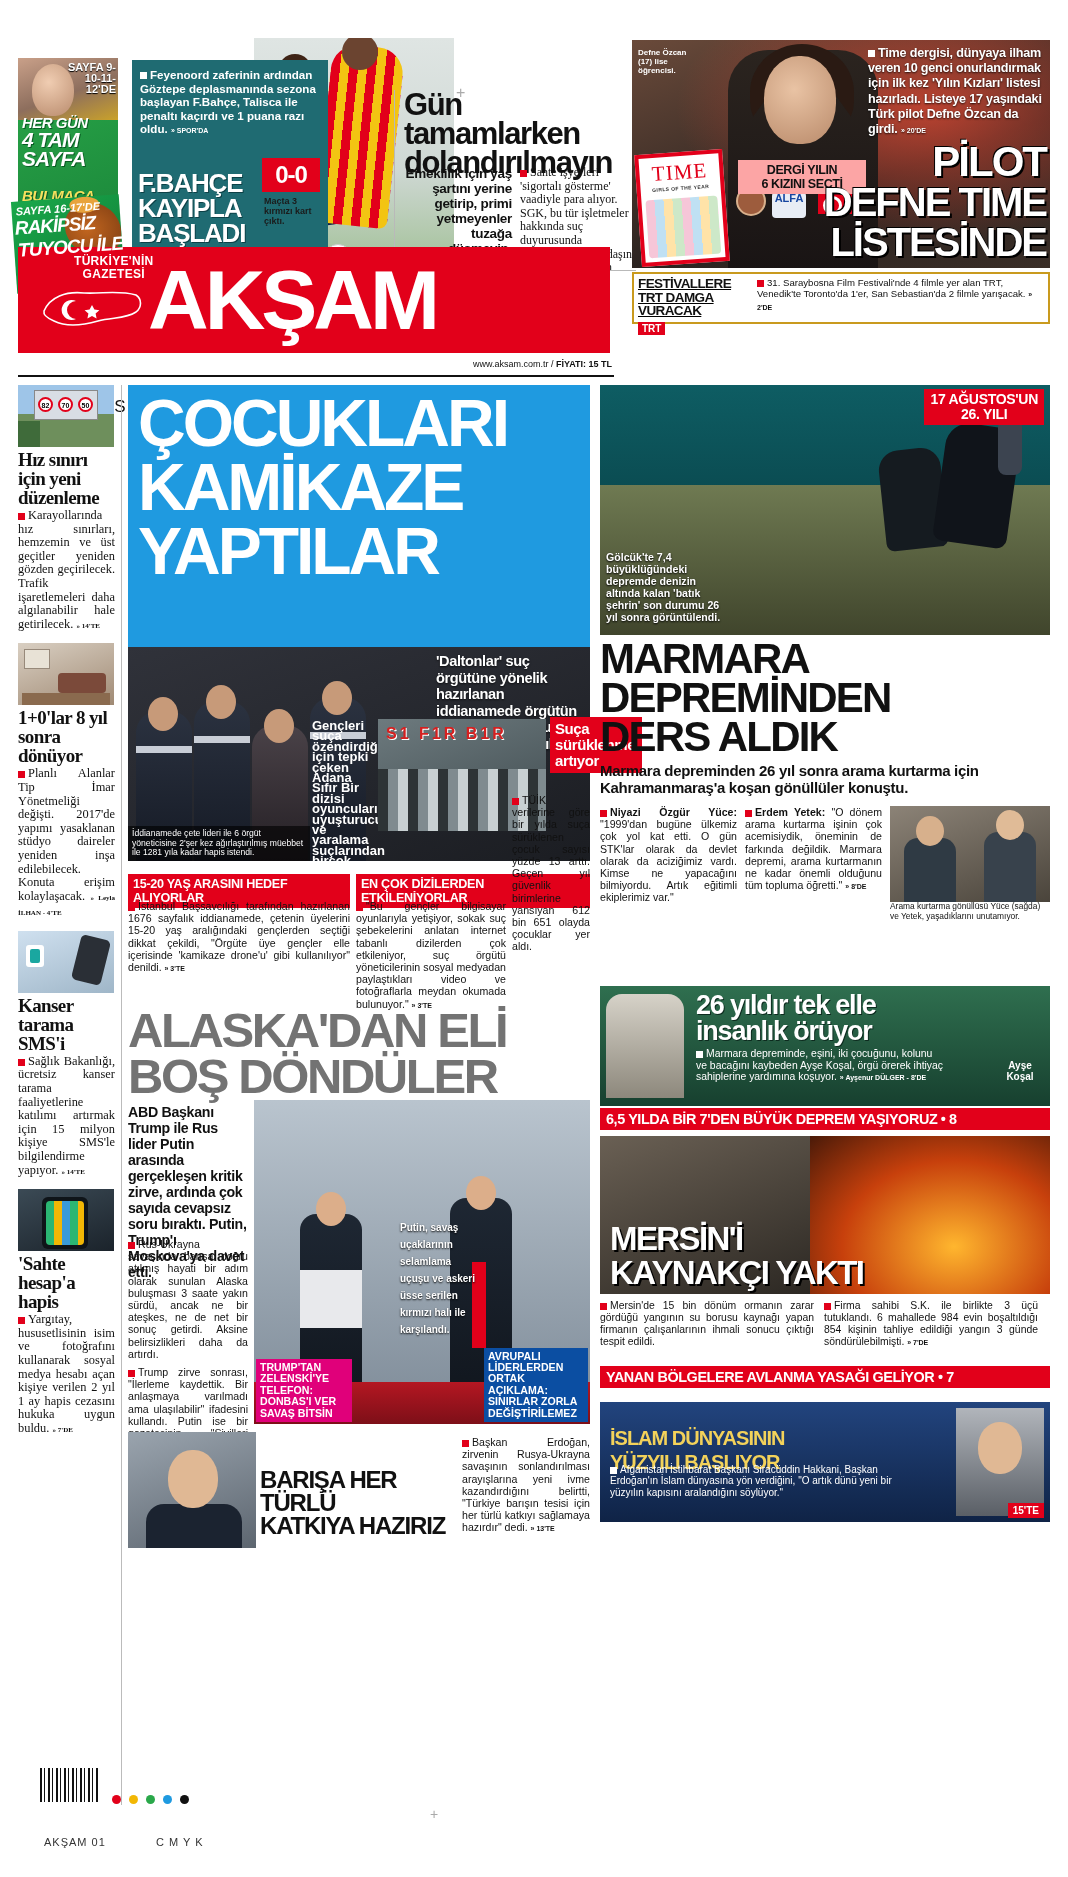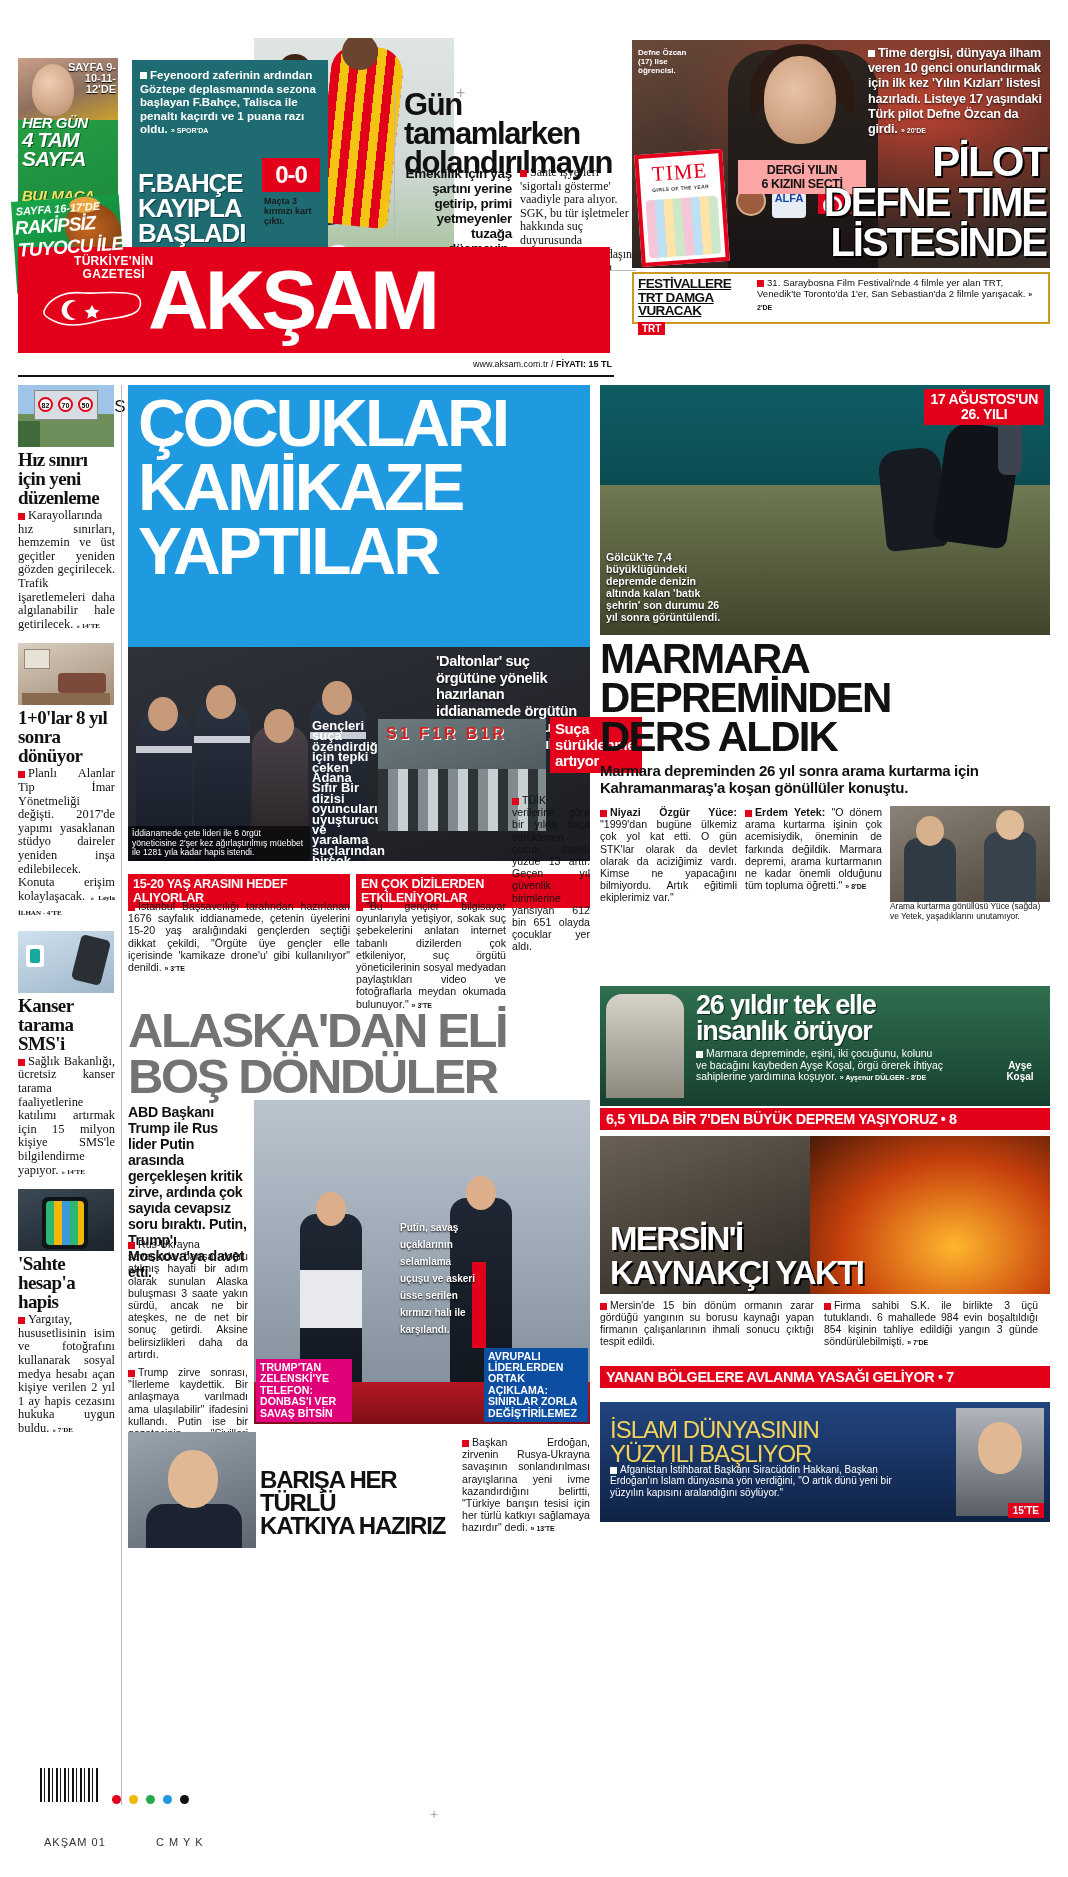--- a/index.html
+++ b/index.html
@@ -201,21 +201,21 @@
 
   #mersin{left:600px;top:1136px;width:450px;height:158px;overflow:hidden;background:linear-gradient(160deg,#3b1f14,#8d2f10 55%,#e06a16);}
   #mersin .smoke{position:absolute;left:0;top:0;width:220px;height:158px;background:linear-gradient(160deg,#6a6054,#2b2722);}
   #mersin .fire{position:absolute;right:0;top:0;width:240px;height:158px;background:radial-gradient(ellipse at 60% 70%,#ffb62e,#c7400c 55%,#4a1a08);}
   #mersin h2{position:absolute;left:10px;top:38px;color:#fff;font-weight:800;font-size:33px;line-height:34px;letter-spacing:-1.6px;text-shadow:2px 2px 0 #000;margin-top:48px;}
   #mersintxt{left:600px;top:1300px;width:450px;display:flex;gap:10px;}
   #mersintxt .c{width:214px;font-size:10.4px;line-height:12px;color:#111;text-align:justify;}
 
   #islam{left:600px;top:1402px;width:450px;height:120px;background:linear-gradient(180deg,#1f3f78,#122murky);}
   #islam{background:linear-gradient(180deg,#22447e,#0f2346);}
-  #islam h2{position:absolute;left:10px;top:16px;color:#f3d25a;font-weight:400;font-size:24px;line-height:24px;letter-spacing:-1px;}
+  #islam h2{position:absolute;left:10px;top:24px;color:#f3d25a;font-weight:700;font-size:20px;line-height:24px;letter-spacing:-1px;}
   #islam .txt{position:absolute;left:10px;top:62px;width:300px;color:#fff;font-size:10px;line-height:11.4px;}
   #islam .port{position:absolute;right:6px;top:6px;width:88px;height:108px;background:linear-gradient(180deg,#b1b5bb,#5a5f66);}
   #islam .port .f{position:absolute;left:22px;top:14px;width:44px;height:52px;border-radius:48%;background:#e0b894;}
   #islam .pg{position:absolute;right:6px;bottom:4px;background:#e2001a;color:#fff;font-weight:800;font-size:10px;padding:2px 5px;}
   .barcode{position:absolute;left:40px;top:1768px;width:60px;height:34px;
      background:repeating-linear-gradient(90deg,#111 0 2px,#fff 2px 4px,#111 4px 5px,#fff 5px 8px);}
   .dots{position:absolute;left:112px;top:1795px;display:flex;gap:8px;}
   .dots i{width:9px;height:9px;border-radius:50%;display:block;}
   .footer-l{position:absolute;left:44px;top:1836px;font-size:11px;color:#333;letter-spacing:1px;}
   .footer-c{position:absolute;left:156px;top:1836px;font-size:11px;color:#333;letter-spacing:1px;}

